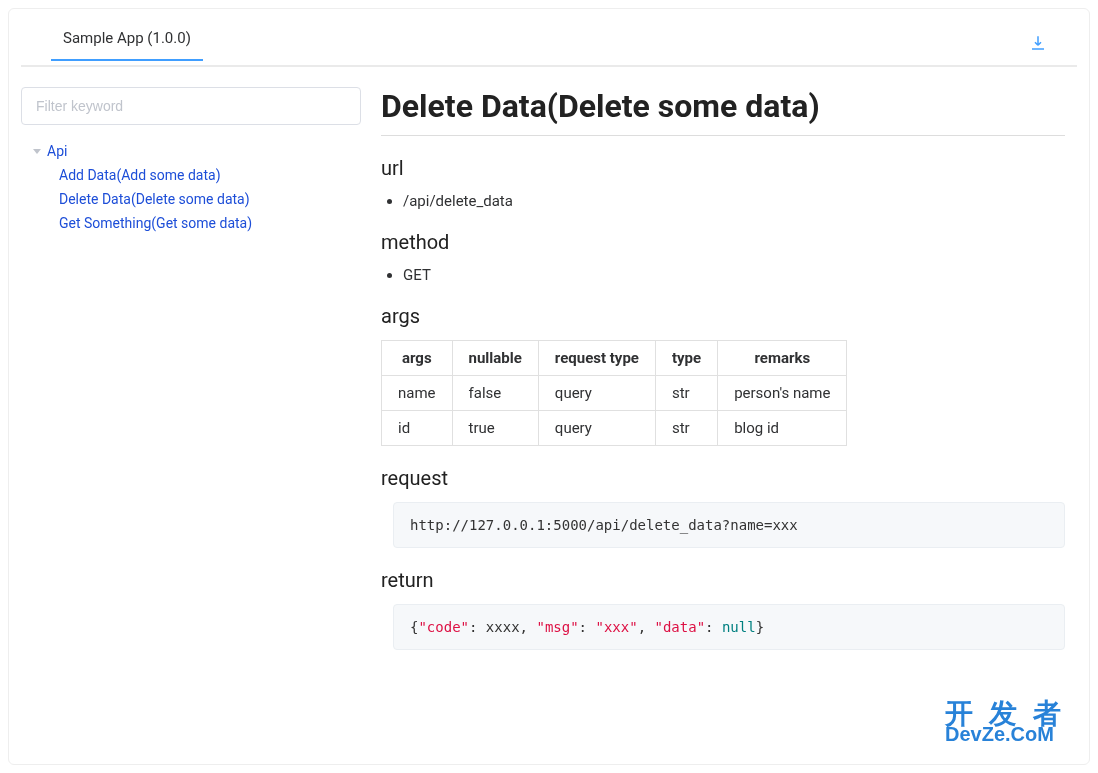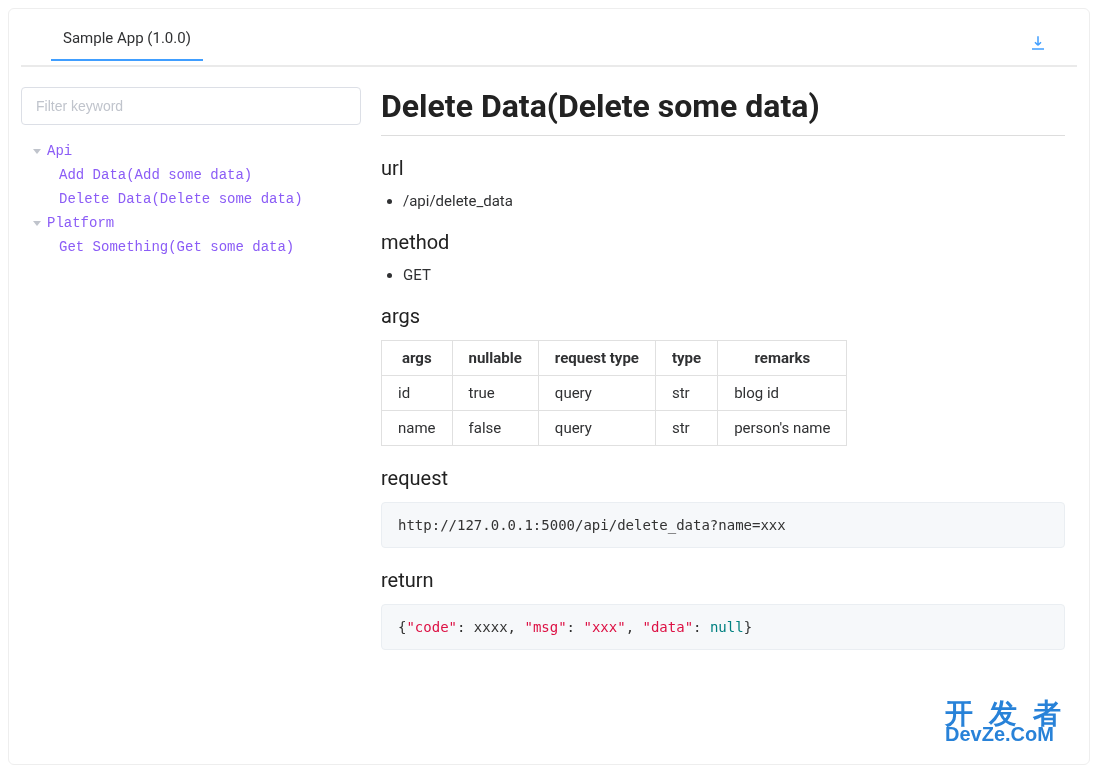--- a/index.html
+++ b/index.html
@@ -71,22 +71,21 @@
       padding: 0 14px;
       font-size: 14px;
       color: #606266;
       margin-bottom: 14px;
     }
     .filter-input::placeholder {
       color: #c0c4cc;
     }
     .tree {
       font-size: 14px;
-      color: #8b5cf6;
-      font-family: Liberation Mono, monospace;
+      color: #1d4ed8;
     }
     .tree-group {
       display: flex;
       align-items: center;
       padding: 4px 0 4px 12px;
       cursor: pointer;
     }
     .caret {
       width: 0;
       height: 0;
@@ -145,20 +144,21 @@
     }
     .codeblock {
       background: #f6f8fa;
       border: 1px solid #eaeef2;
       border-radius: 4px;
       padding: 14px 16px;
       font-family: Consolas, Monaco, monospace;
       font-size: 14px;
       color: #333;
       margin-top: 6px;
+      margin-left: 12px;
     }
     .codeblock .str { color: #d14; }
     .codeblock .null { color: #008080; }
     .watermark {
       position: absolute;
       right: 12px;
       bottom: 20px;
       font-family: "SimHei", sans-serif;
       line-height: 1;
       text-align: left;
@@ -193,24 +193,20 @@
 
     <div class="sidebar">
       <input class="filter-input" placeholder="Filter keyword" style="">
       <div class="tree">
         <div class="tree-group">
           <span class="caret"></span>
           <span>Api</span>
         </div>
         <div class="tree-item">Add Data(Add some data)</div>
         <div class="tree-item">Delete Data(Delete some data)</div>
-        <div class="tree-group">
-          <span class="caret"></span>
-          <span>Platform</span>
-        </div>
         <div class="tree-item">Get Something(Get some data)</div>
       </div>
     </div>
 
     <div class="main">
       <h1>Delete Data(Delete some data)</h1>
 
       <h3>url</h3>
       <ul class="bullet-list">
         <li>/api/delete_data</li>
@@ -227,33 +223,33 @@
           <tr>
             <th>args</th>
             <th>nullable</th>
             <th>request type</th>
             <th>type</th>
             <th>remarks</th>
           </tr>
         </thead>
         <tbody>
           <tr>
+            <td>name</td>
+            <td>false</td>
+            <td>query</td>
+            <td>str</td>
+            <td>person's name</td>
+          </tr>
+          <tr>
             <td>id</td>
             <td>true</td>
             <td>query</td>
             <td>str</td>
             <td>blog id</td>
           </tr>
-          <tr>
-            <td>name</td>
-            <td>false</td>
-            <td>query</td>
-            <td>str</td>
-            <td>person's name</td>
-          </tr>
         </tbody>
       </table>
 
       <h3>request</h3>
       <div class="codeblock">http://127.0.0.1:5000/api/delete_data?name=xxx</div>
 
       <h3>return</h3>
       <div class="codeblock" id="return-code"><span>{</span><span class="str">"code"</span><span>: xxxx, </span><span class="str">"msg"</span><span>: </span><span class="str">"xxx"</span><span>, </span><span class="str">"data"</span><span>: </span><span class="null">null</span><span>}</span></div>
     </div>
 

